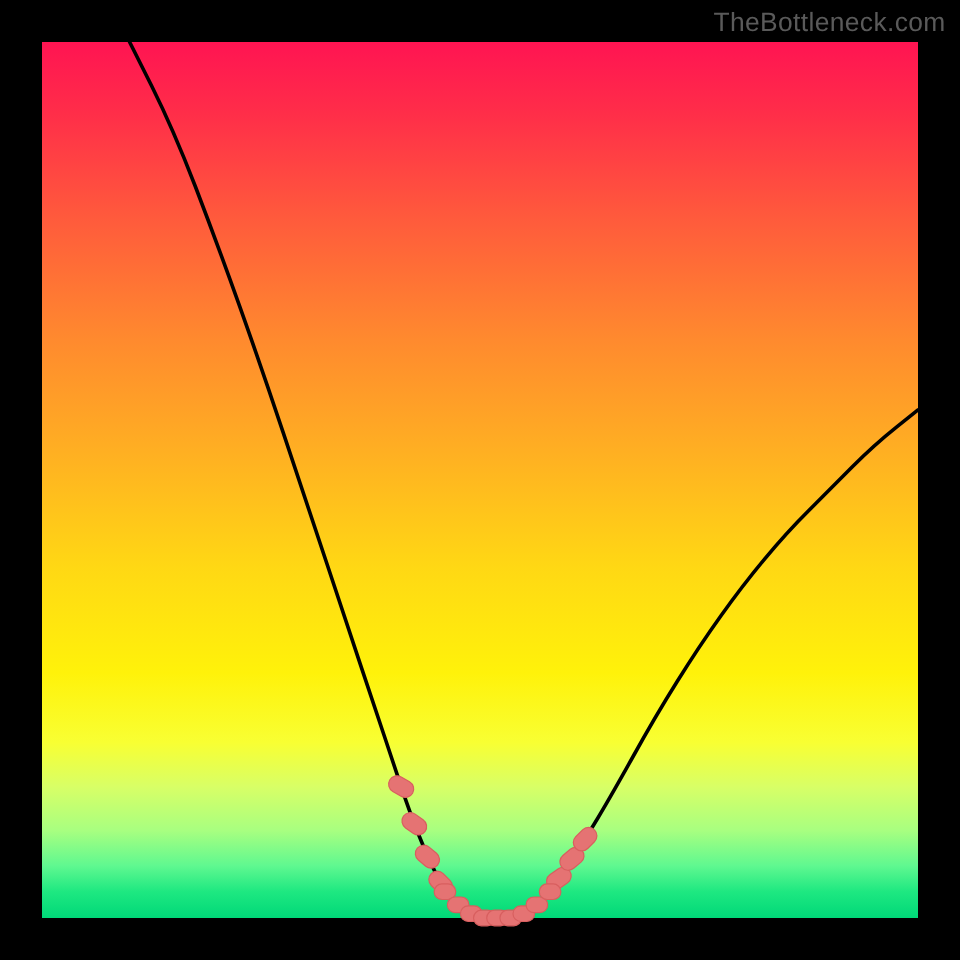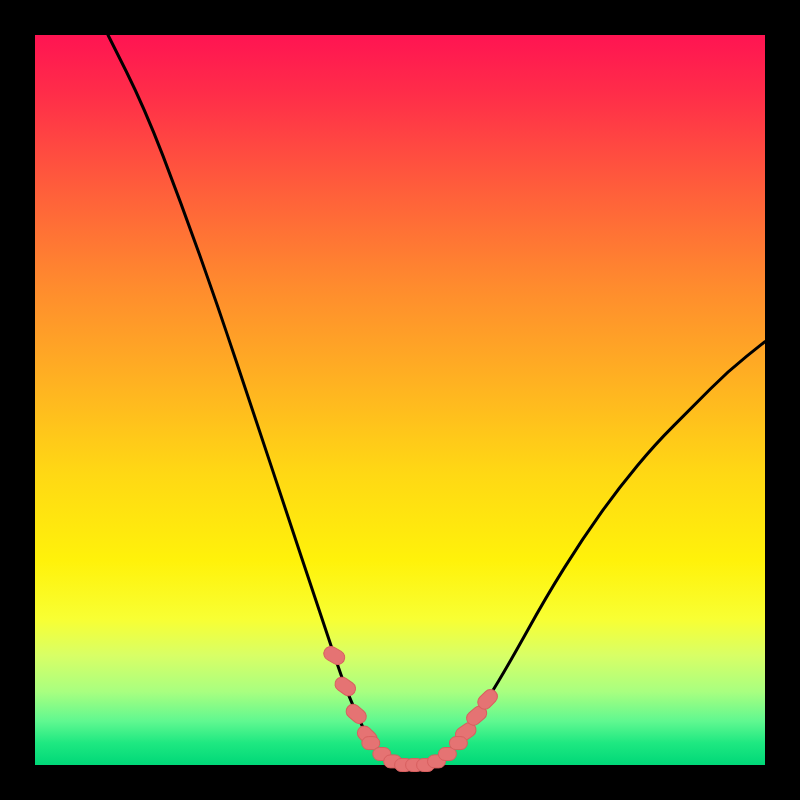--- a/index.html
+++ b/index.html
@@ -58,20 +58,21 @@
     width: 730px;
     height: 730px;
     overflow: visible;
   }
 </style>
 </head>
 <body>
 
 <div class="frame">
 
+  <div class="watermark">TheBottleneck.com</div>
 
   <div class="plot-area">
     <svg class="curve" viewBox="0 0 730 730">
 
       <path id="vpath" d="M 73.0 0.0 Q 73.0 0.0 91.3 36.5 Q 109.5 73.0 127.8 120.4 Q 146.0 167.9 164.3 219.0 Q 182.5 270.1 200.8 324.9 Q 219.0 379.6 237.3 434.4 Q 255.5 489.1 266.4 522.0 Q 277.4 554.8 284.7 576.7 Q 292.0 598.6 299.3 620.5 Q 306.6 642.4 313.9 660.6 Q 321.2 678.9 328.5 693.5 Q 335.8 708.1 343.1 715.4 Q 350.4 722.7 357.7 726.4 Q 365.0 730.0 372.3 730.0 Q 379.6 730.0 386.9 730.0 Q 394.2 730.0 401.5 726.4 Q 408.8 722.7 416.1 715.4 Q 423.4 708.1 430.7 697.2 Q 438.0 686.2 445.3 675.3 Q 452.6 664.3 463.6 646.0 Q 474.5 627.8 492.8 595.0 Q 511.0 562.1 529.3 532.9 Q 547.5 503.7 565.8 478.1 Q 584.0 452.6 602.3 430.7 Q 620.5 408.8 638.8 390.6 Q 657.0 372.3 675.3 354.0 Q 693.5 335.8 711.8 321.2 L 730.0 306.6" stroke="#000" stroke-width="3" fill="none" stroke-linecap="round"></path>
 
       <g id="markers">
           <rect x="292.3" y="609.5" width="14" height="22" rx="7" ry="7" fill="#e57373" stroke="#d85f5f" stroke-width="1" transform="rotate(-60 299.29999999999995 620.5)"></rect>
           <rect x="303.3" y="640.5" width="14" height="22" rx="7" ry="7" fill="#e57373" stroke="#d85f5f" stroke-width="1" transform="rotate(-55 310.25 651.525)"></rect>
           <rect x="314.2" y="667.9" width="14" height="22" rx="7" ry="7" fill="#e57373" stroke="#d85f5f" stroke-width="1" transform="rotate(-50 321.2 678.9)"></rect>

